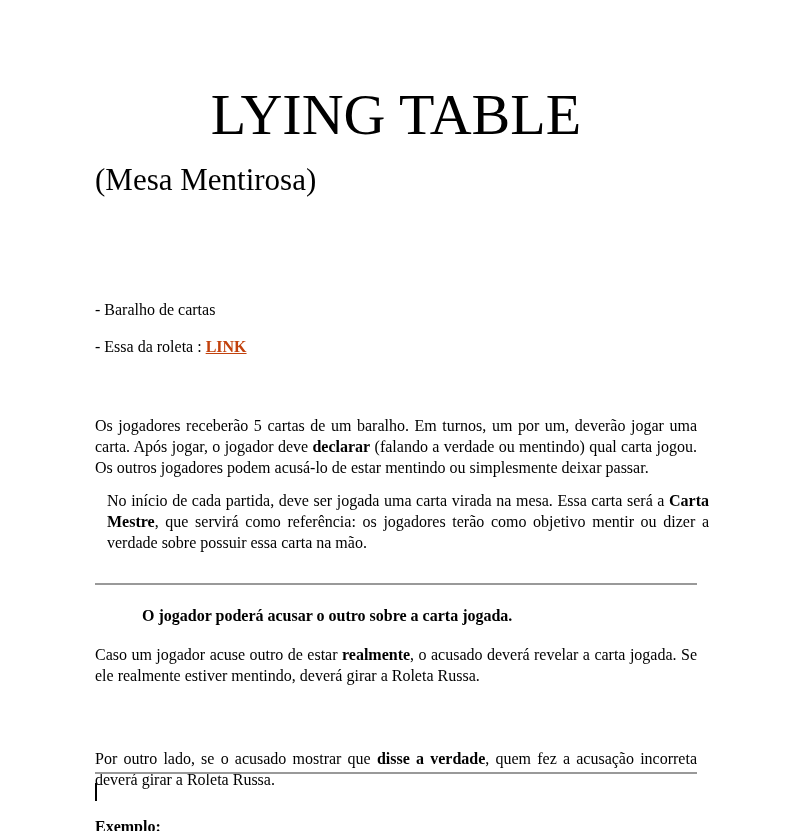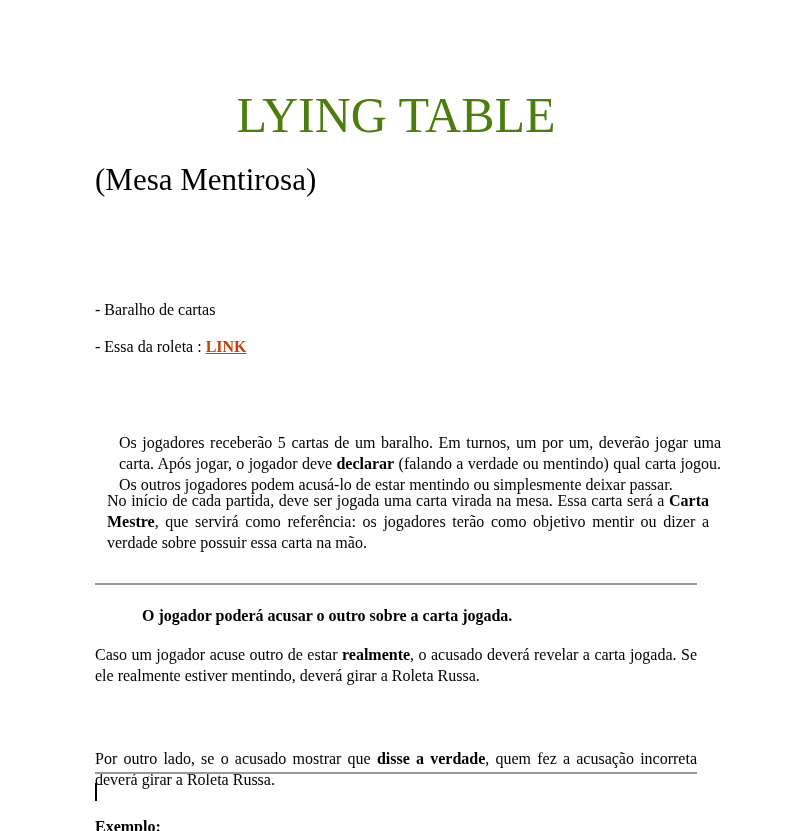--- a/index.html
+++ b/index.html
@@ -9,42 +9,42 @@
     height: 831px;
     background: #ffffff;
     overflow: hidden;
     font-family: "Liberation Serif", serif;
     color: #000000;
   }
   .abs { position: absolute; left: 95px; width: 602px; }
   .doc-title {
     top: 90px;
     text-align: center;
-    font-size: 50px;
+    font-size: 58px;
     line-height: 50px;
-    color: #4d7c0f;
+    color: #000000;
     white-space: nowrap;
   }
   .doc-subtitle {
     top: 160px;
     font-size: 31px;
     line-height: 40px;
   }
   .body-text { font-size: 16px; line-height: 21px; }
   .tools-heading { top: 256px; font-weight: bold; }
   .tool-item-1 { top: 299px; }
   .tool-item-2 { top: 336px; }
   .roulette-link {
     color: #c2410c;
     font-weight: bold;
     text-decoration: underline;
     cursor: pointer;
   }
   .para { text-align: justify; }
-  .p-rules-1 { top: 432px; margin-left: 24px; }
+  .p-rules-1 { top: 415px; }
   .p-rules-2 { top: 490px; margin-left: 12px; }
   .divider {
     height: 2px;
     background: #999999;
     left: 95px;
     width: 602px;
     position: absolute;
   }
   .divider-1 { top: 583px; }
   .divider-2 { top: 772px; }

